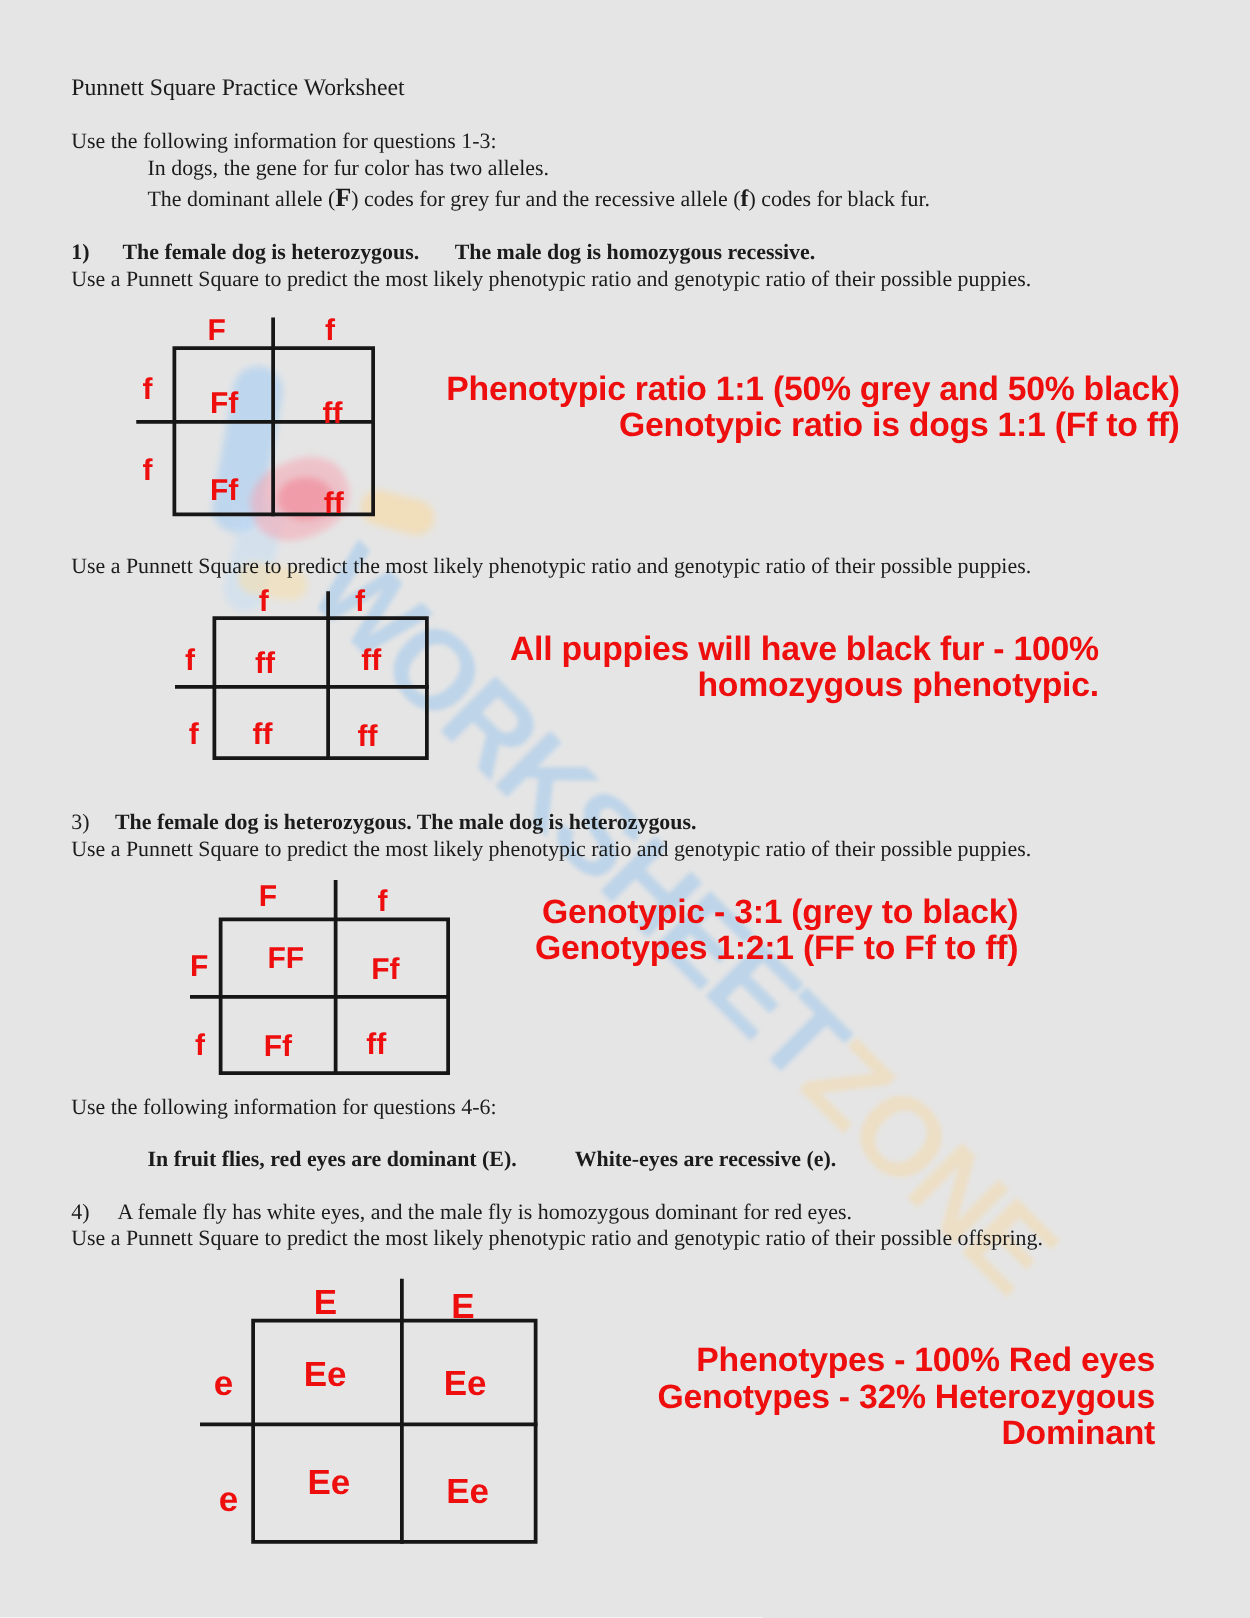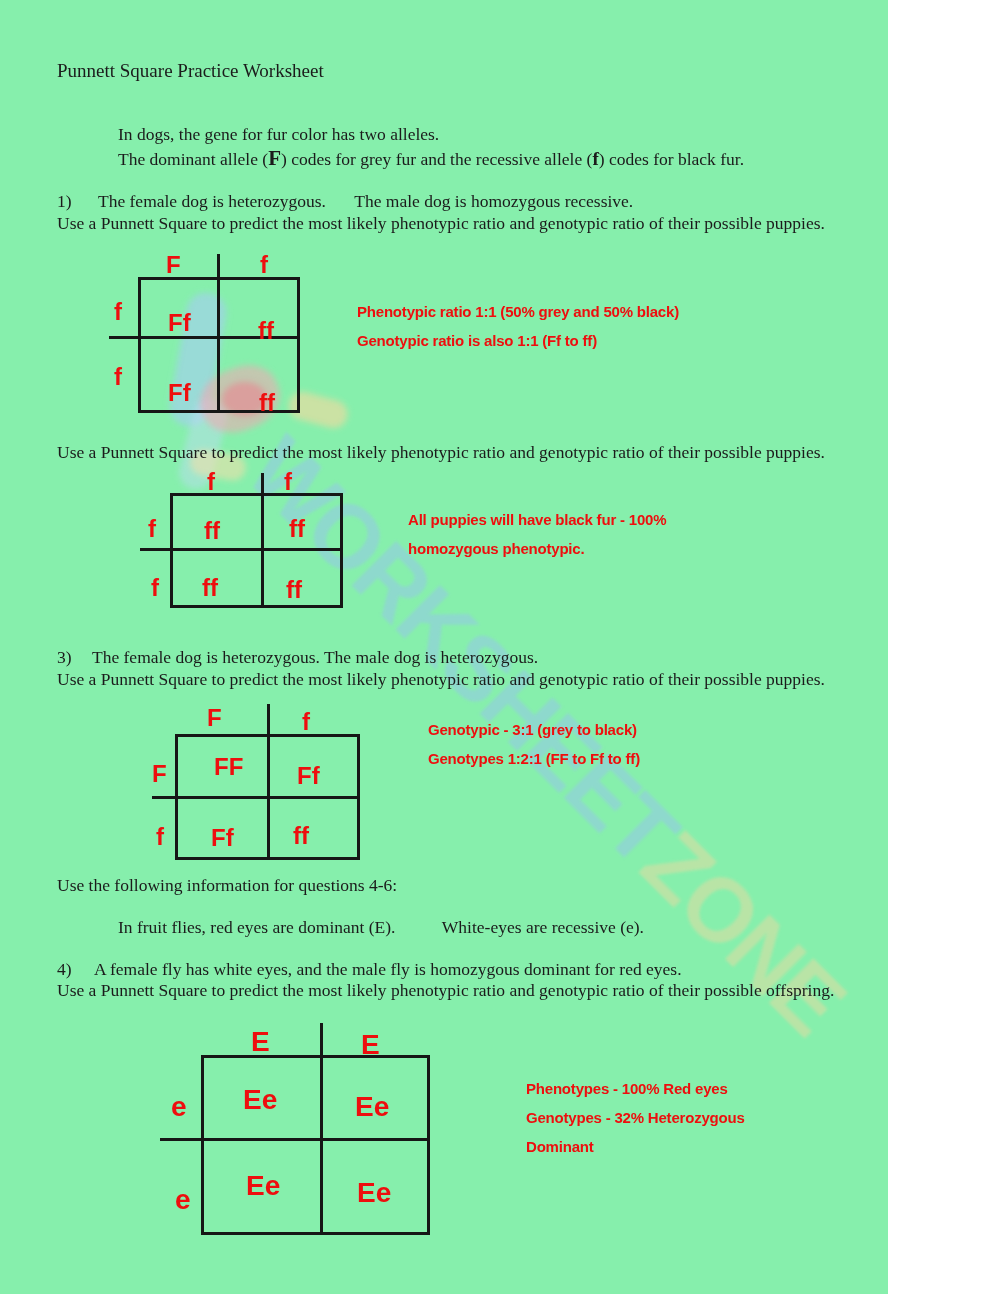--- a/index.html
+++ b/index.html
@@ -1,23 +1,23 @@
 <!DOCTYPE html>
 <html><head>
 <meta charset="utf-8">
 <style>
   html,body{margin:0;padding:0;background:#ffffff;}
-  #page{position:relative;width:888px;height:1294px;background:#86efac;overflow:hidden;
+  #page{position:relative;width:1000px;height:1294px;background:#e5e5e5;overflow:hidden;
         font-family:"Liberation Serif",serif;color:#1b1b1b;}
   .abs{position:absolute;white-space:nowrap;}
   .serif{font-family:"Liberation Serif",serif;font-size:17.5px;color:#1b1b1b;}
   .title{font-size:19px;}
-  .bold{font-weight:normal;}
+  .bold{font-weight:bold;}
   .ans{font-family:"Liberation Sans",sans-serif;font-weight:bold;color:#ee0e0e;
-       font-size:15px;line-height:29px;letter-spacing:-0.2px;z-index:3;}
+       font-size:27px;line-height:29px;letter-spacing:-0.2px;z-index:3;text-align:right;}
   .psq-box{position:absolute;border:3px solid #161616;box-sizing:border-box;z-index:2;}
   .vline,.hline{position:absolute;background:#161616;z-index:2;}
   .pletter{position:absolute;font-family:"Liberation Sans",sans-serif;font-weight:bold;
            color:#ee0e0e;font-size:24px;line-height:1;white-space:nowrap;z-index:3;}
   .pletter.big{font-size:28px;}
   .content{z-index:2;}
   
   .wm{position:absolute;left:300px;top:418px;transform:rotate(45deg);transform-origin:0 0;
       font-family:"Liberation Sans",sans-serif;font-weight:bold;font-size:90px;
       letter-spacing:-3px;white-space:nowrap;z-index:0;filter:blur(1.5px);}
@@ -34,20 +34,21 @@
   <div class="blob" style="left:186px;top:398px;width:34px;height:92px;border-radius:18px;transform:rotate(14deg);background:rgba(190,220,246,0.45);"></div>
   <div class="blob" style="left:200px;top:368px;width:80px;height:62px;border-radius:45%;transform:rotate(-22deg);background:rgba(246,165,178,0.55);"></div>
   <div class="blob" style="left:222px;top:382px;width:45px;height:34px;border-radius:50%;background:rgba(242,120,138,0.50);"></div>
   <div class="blob" style="left:288px;top:396px;width:60px;height:28px;border-radius:14px;transform:rotate(15deg);background:rgba(248,216,158,0.60);"></div>
   <div class="blob" style="left:190px;top:452px;width:56px;height:26px;border-radius:13px;transform:rotate(10deg);background:rgba(248,222,170,0.55);"></div>
 
   <div class="wm"><span class="wm-blue">WORKSHEET</span><span class="wm-cream">ZONE</span></div>
 
   <div class="abs serif title content" style="left:57px;top:60px">Punnett Square Practice Worksheet</div>
 
+  <div class="abs serif content" style="left:57px;top:102px">Use the following information for questions 1-3:</div>
   <div class="abs serif content" style="left:118px;top:124px">In dogs, the gene for fur color has two alleles.</div>
   <div class="abs serif content" style="left:118px;top:146px">
     <span>The dominant allele (</span><b style="font-size:21px">F</b><span>) codes for grey fur and the recessive allele (</span><b style="font-size:19px">f</b><span>) codes for black fur.</span>
   </div>
 
   <div class="abs serif bold content" style="left:57px;top:191px">
     <span>1)</span>
     <span style="margin-left:22px">The female dog is heterozygous.</span>
     <span style="margin-left:24px">The male dog is homozygous recessive.</span>
   </div>
@@ -60,21 +61,21 @@
   <div class="pletter" style="left:260px;top:253px">f</div>
   <div class="pletter" style="left:114px;top:300px">f</div>
   <div class="pletter" style="left:114px;top:365px">f</div>
   <div class="pletter" style="left:168px;top:311px">Ff</div>
   <div class="pletter" style="left:258px;top:319px">ff</div>
   <div class="pletter" style="left:168px;top:381px">Ff</div>
   <div class="pletter" style="left:259px;top:391px">ff</div>
 
   <div class="abs ans" style="left:357px;top:297px">
     <div>Phenotypic ratio 1:1 (50% grey and 50% black)</div>
-    <div>Genotypic ratio is also 1:1 (Ff to ff)</div>
+    <div>Genotypic ratio is dogs 1:1 (Ff to ff)</div>
   </div>
 
   <div class="abs serif content" style="left:57px;top:442px">Use a Punnett Square to predict the most likely phenotypic ratio and genotypic ratio of their possible puppies.</div>
 
   <div class="psq-box" style="left:170px;top:493px;width:173px;height:115px"></div>
   <div class="vline" style="left:261px;top:473px;width:3px;height:135px"></div>
   <div class="hline" style="left:140px;top:548px;width:203px;height:3px"></div>
   <div class="pletter" style="left:207px;top:470px">f</div>
   <div class="pletter" style="left:284px;top:470px">f</div>
   <div class="pletter" style="left:148px;top:517px">f</div>

